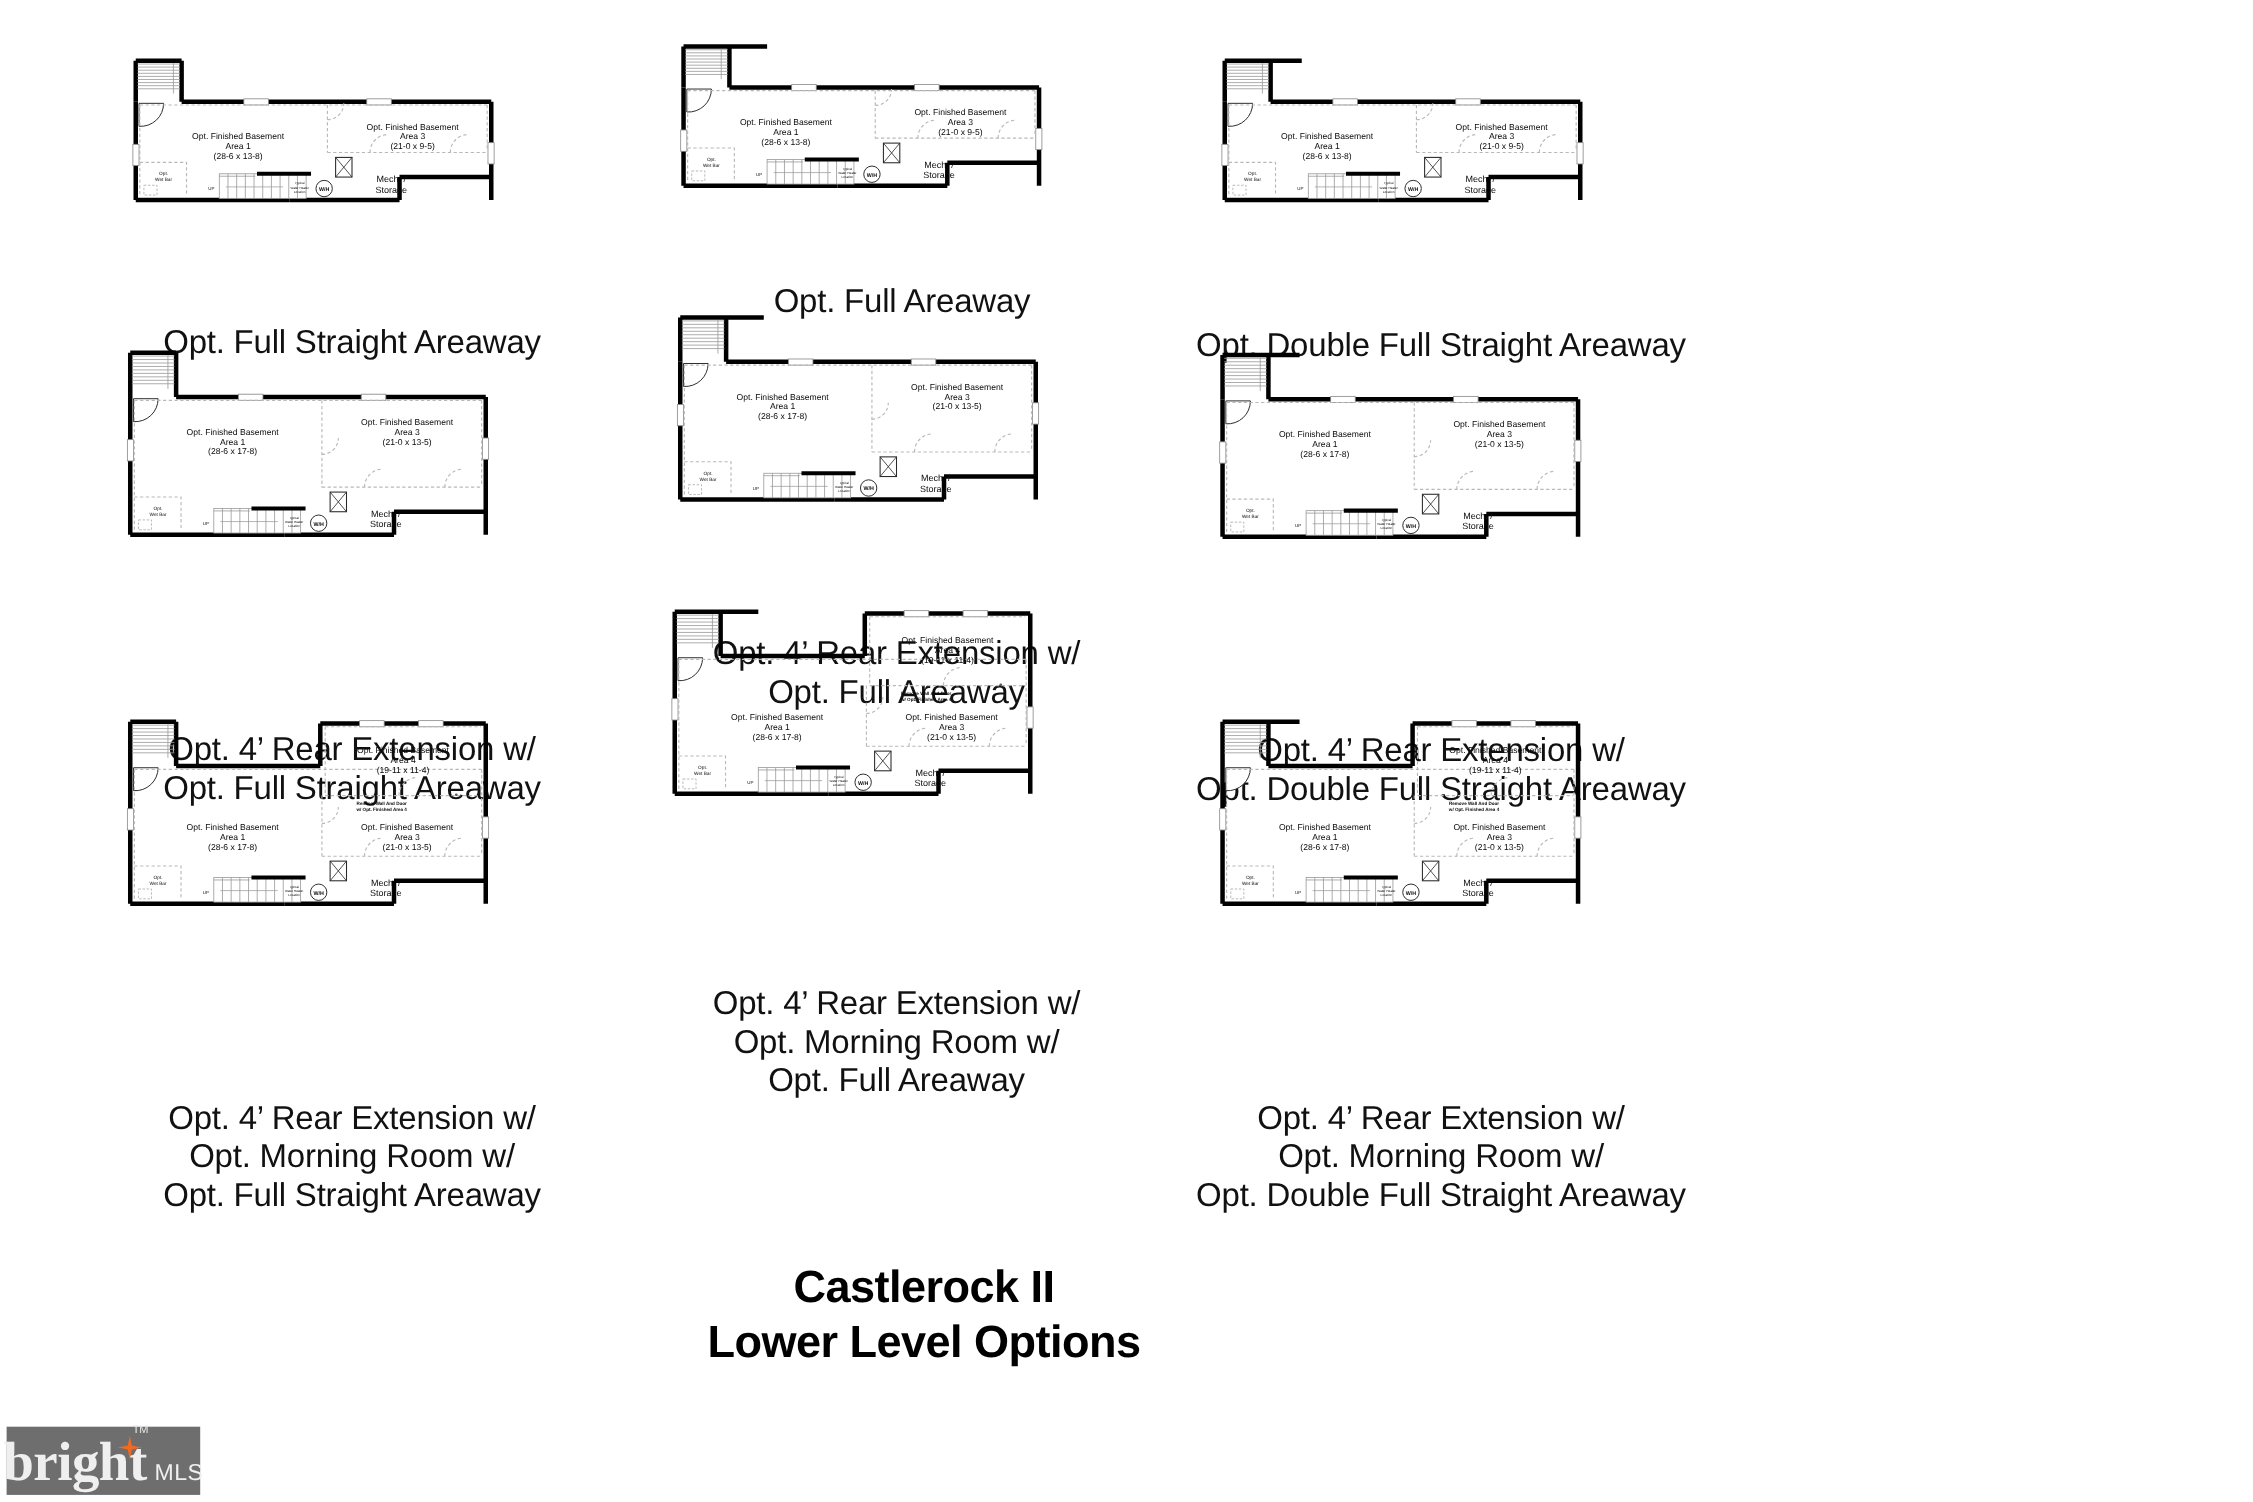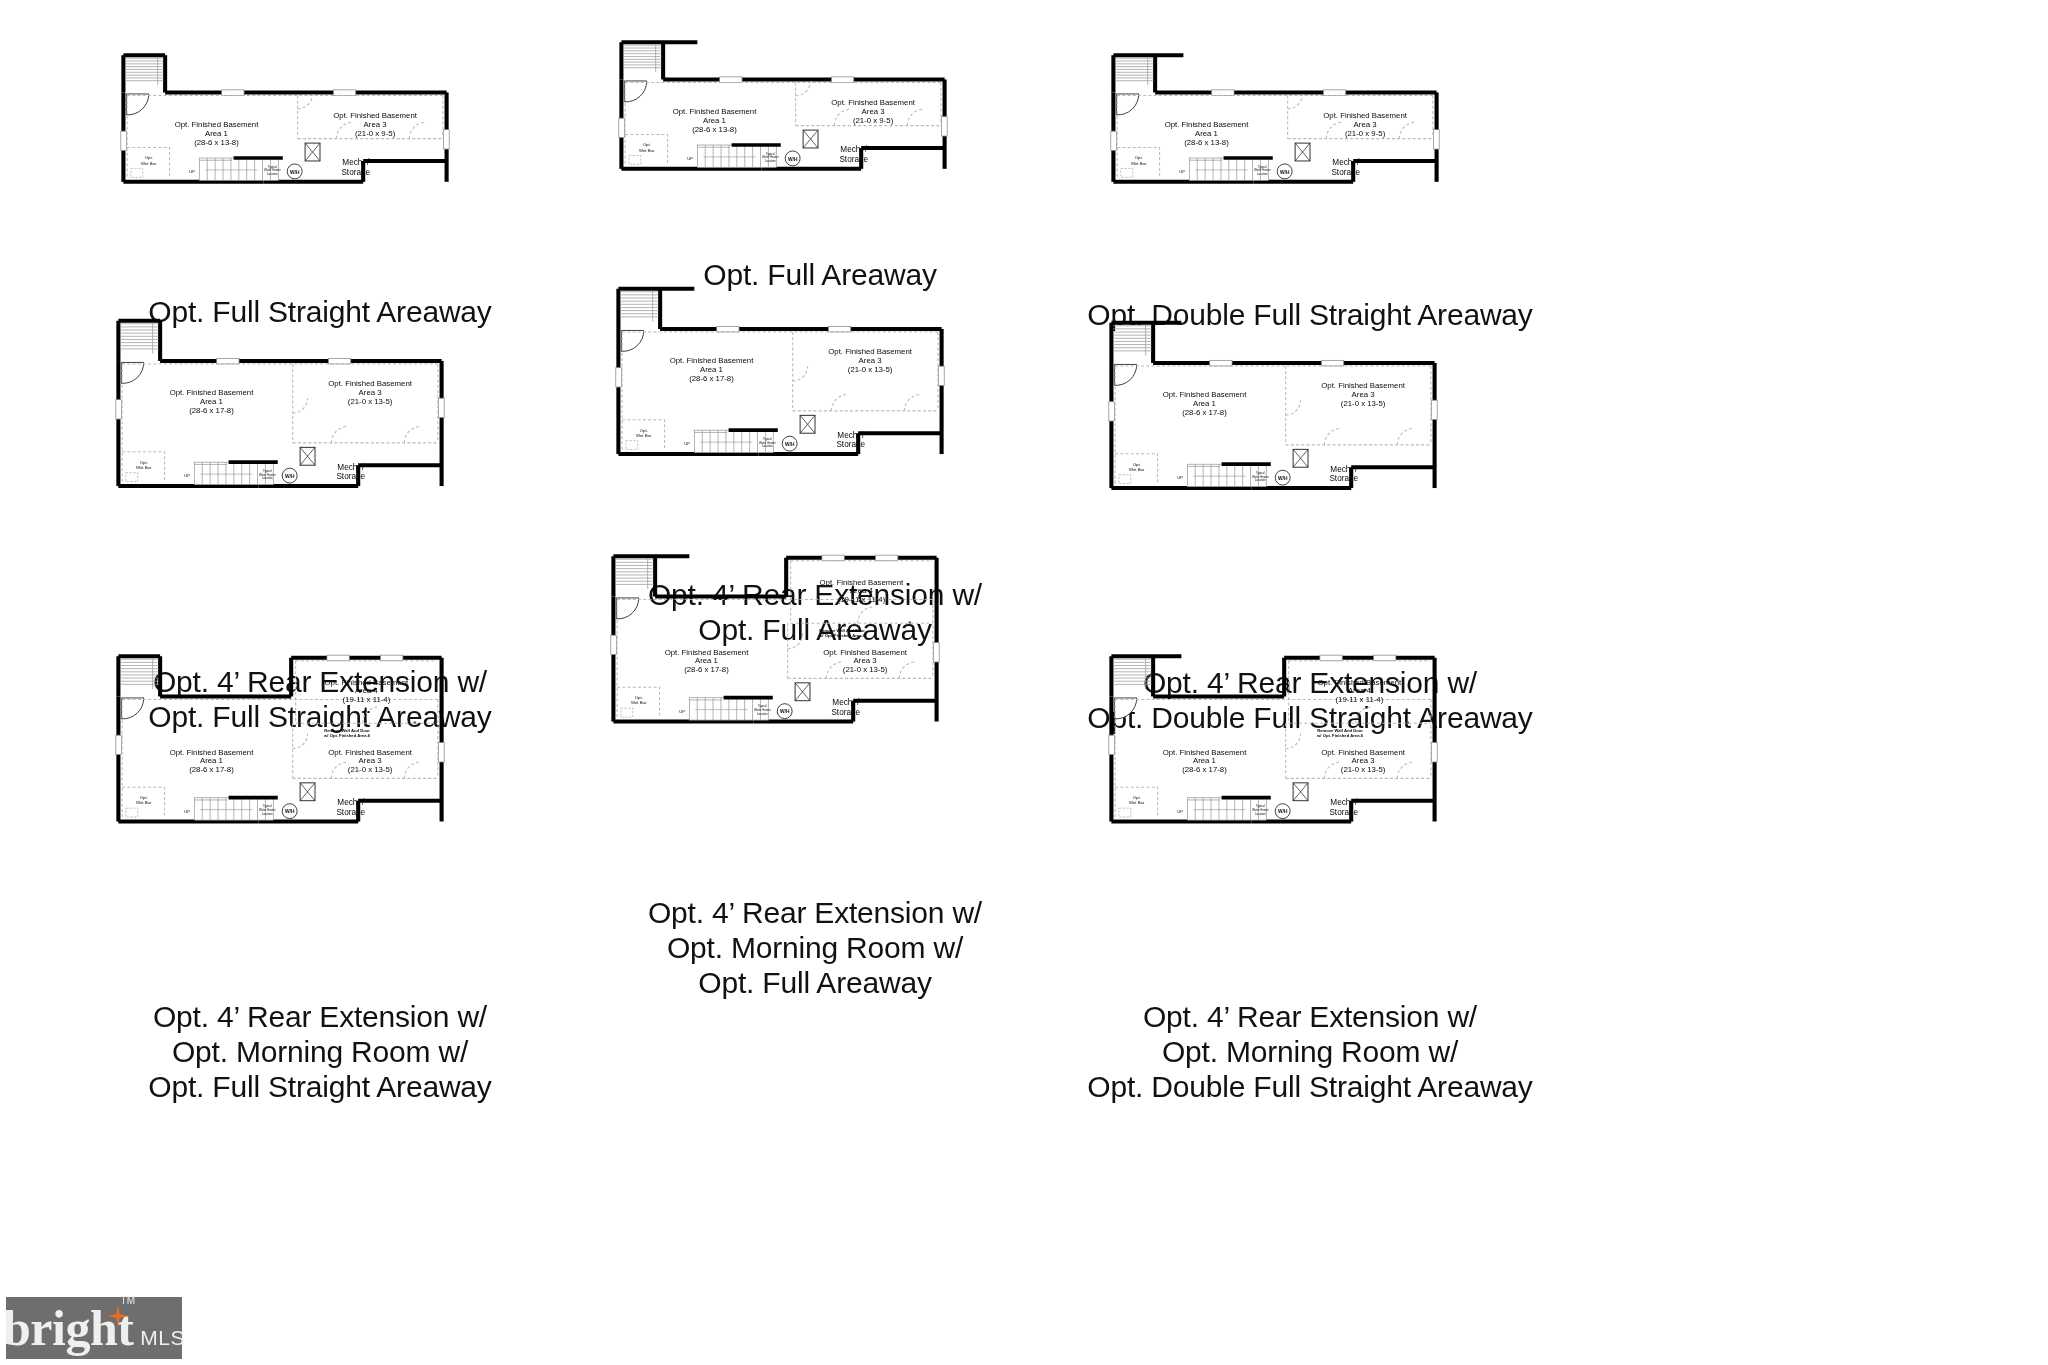--- a/index.html
+++ b/index.html
@@ -799,20 +799,22 @@
             <text x="330" y="206" font-size="11" text-anchor="middle" font-weight="normal">Mech. /</text>
             <text x="330" y="219" font-size="11" text-anchor="middle" font-weight="normal">Storage</text>
           </g>
         </svg>
       </div>
       <div class="caption cap-lg" style="position: absolute; left: 1020px; top: 1000px; width: 580px;">Opt. 4’ Rear Extension w/
 Opt. Morning Room w/
 Opt. Double Full Straight Areaway</div>
     </div>
 
+  <div class="title-block" id="sheet-title" style="left:560px; top:1145px; width:560px;">Castlerock II
+Lower Level Options</div>
 
   <div id="watermark">
     <div class="wm-inner">
       <span class="wm-bright">bright</span>
       <span class="wm-mls">MLS</span>
       <span class="wm-tm">TM</span>
       <svg class="wm-star" viewBox="0 0 24 24">
         <path d="M12 0 L14 10 L24 12 L14 14 L12 24 L10 14 L0 12 L10 10 Z" fill="#ef6a23"></path>
       </svg>
     </div>

